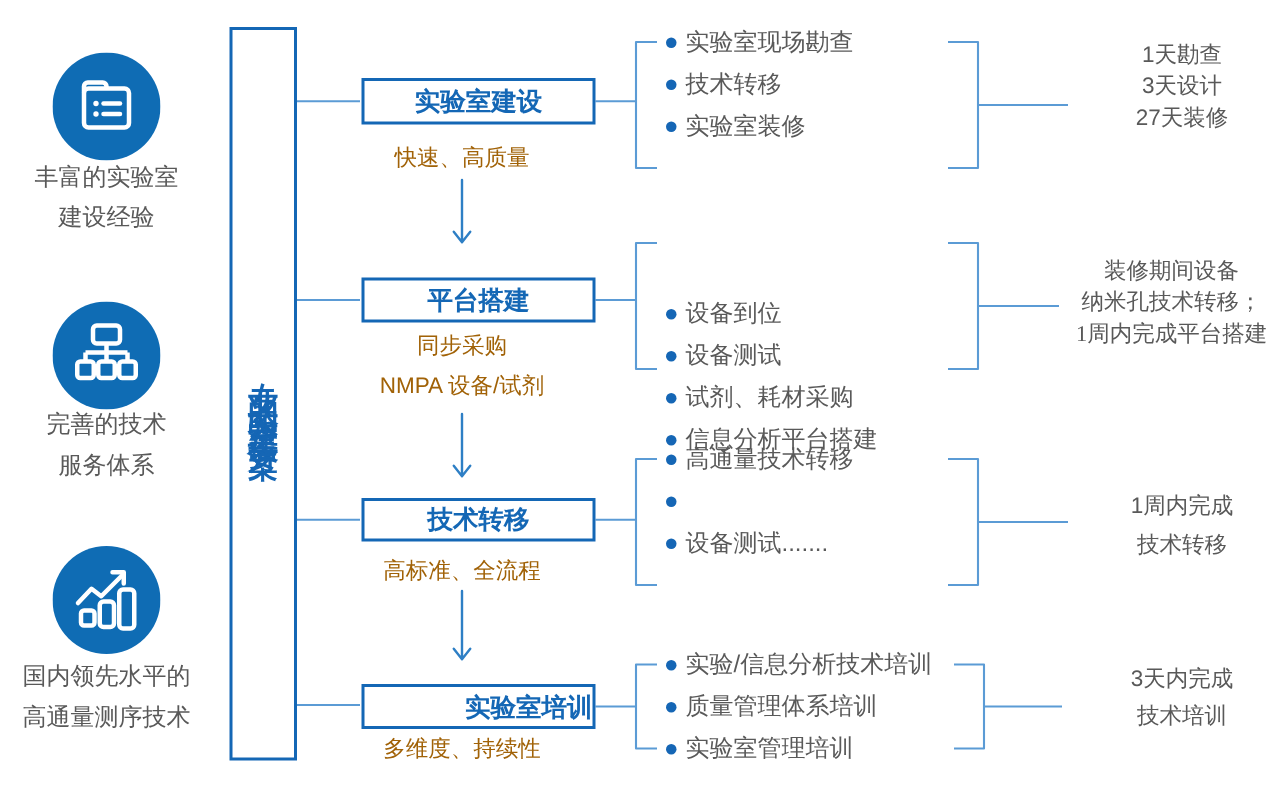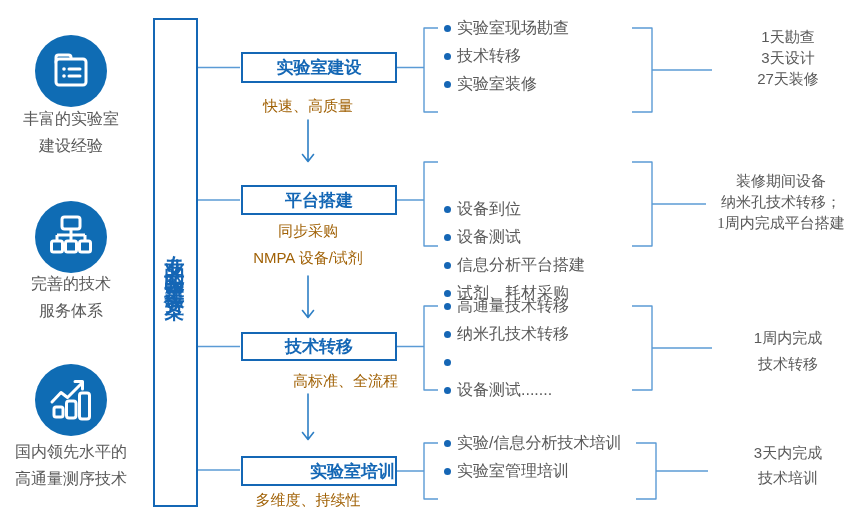--- a/index.html
+++ b/index.html
@@ -188,47 +188,43 @@
     <div class="bullet-row">
         <span class="bullet-dot"></span>
         <span class="bullet-text">设备到位</span>
       </div>
     <div class="bullet-row">
         <span class="bullet-dot"></span>
         <span class="bullet-text">设备测试</span>
       </div>
     <div class="bullet-row">
         <span class="bullet-dot"></span>
+        <span class="bullet-text">试剂、耗材采购</span>
+      </div>
+    <div class="bullet-row">
+        <span class="bullet-dot"></span>
         <span class="bullet-text">信息分析平台搭建</span>
-      </div>
-    <div class="bullet-row">
-        <span class="bullet-dot"></span>
-        <span class="bullet-text">试剂、耗材采购</span>
       </div>
   </div>
   <div class="duration dur-2">
     <span>装修期间设备</span>
     <span>纳米孔技术转移；</span>
     <span>1周内完成平台搭建</span>
   </div>
 
   <div class="stage-box" style="top:332px; height:29px;">
     <span>技术转移</span>
   </div>
-  <div class="stage-sub" style="top:367px;text-align:right;">
+  <div class="stage-sub" style="top:367px;">
     <span>高标准、全流程</span>
   </div>
   <div class="bullets" style="top:292px;">
     <div class="bullet-row">
         <span class="bullet-dot"></span>
         <span class="bullet-text">高通量技术转移</span>
-      </div>
-    <div class="bullet-row">
-        <span class="bullet-dot"></span>
-        <span class="bullet-text">纳米孔技术转移</span>
       </div>
     <div class="bullet-row">
         <span class="bullet-dot"></span>
       </div>
     <div class="bullet-row">
         <span class="bullet-dot"></span>
         <span class="bullet-text">设备测试.......</span>
       </div>
   </div>
   <div class="duration dur-3">
@@ -242,20 +238,24 @@
   <div class="stage-sub" style="top:486px;">
     <span>多维度、持续性</span>
   </div>
   <div class="bullets" style="top:429px;">
     <div class="bullet-row">
         <span class="bullet-dot"></span>
         <span class="bullet-text">实验/信息分析技术培训</span>
       </div>
     <div class="bullet-row">
         <span class="bullet-dot"></span>
+        <span class="bullet-text">质量管理体系培训</span>
+      </div>
+    <div class="bullet-row">
+        <span class="bullet-dot"></span>
         <span class="bullet-text">实验室管理培训</span>
       </div>
   </div>
   <div class="duration dur-4">
     <span>3天内完成</span>
     <span>技术培训</span>
   </div>
 
 </div>
 

